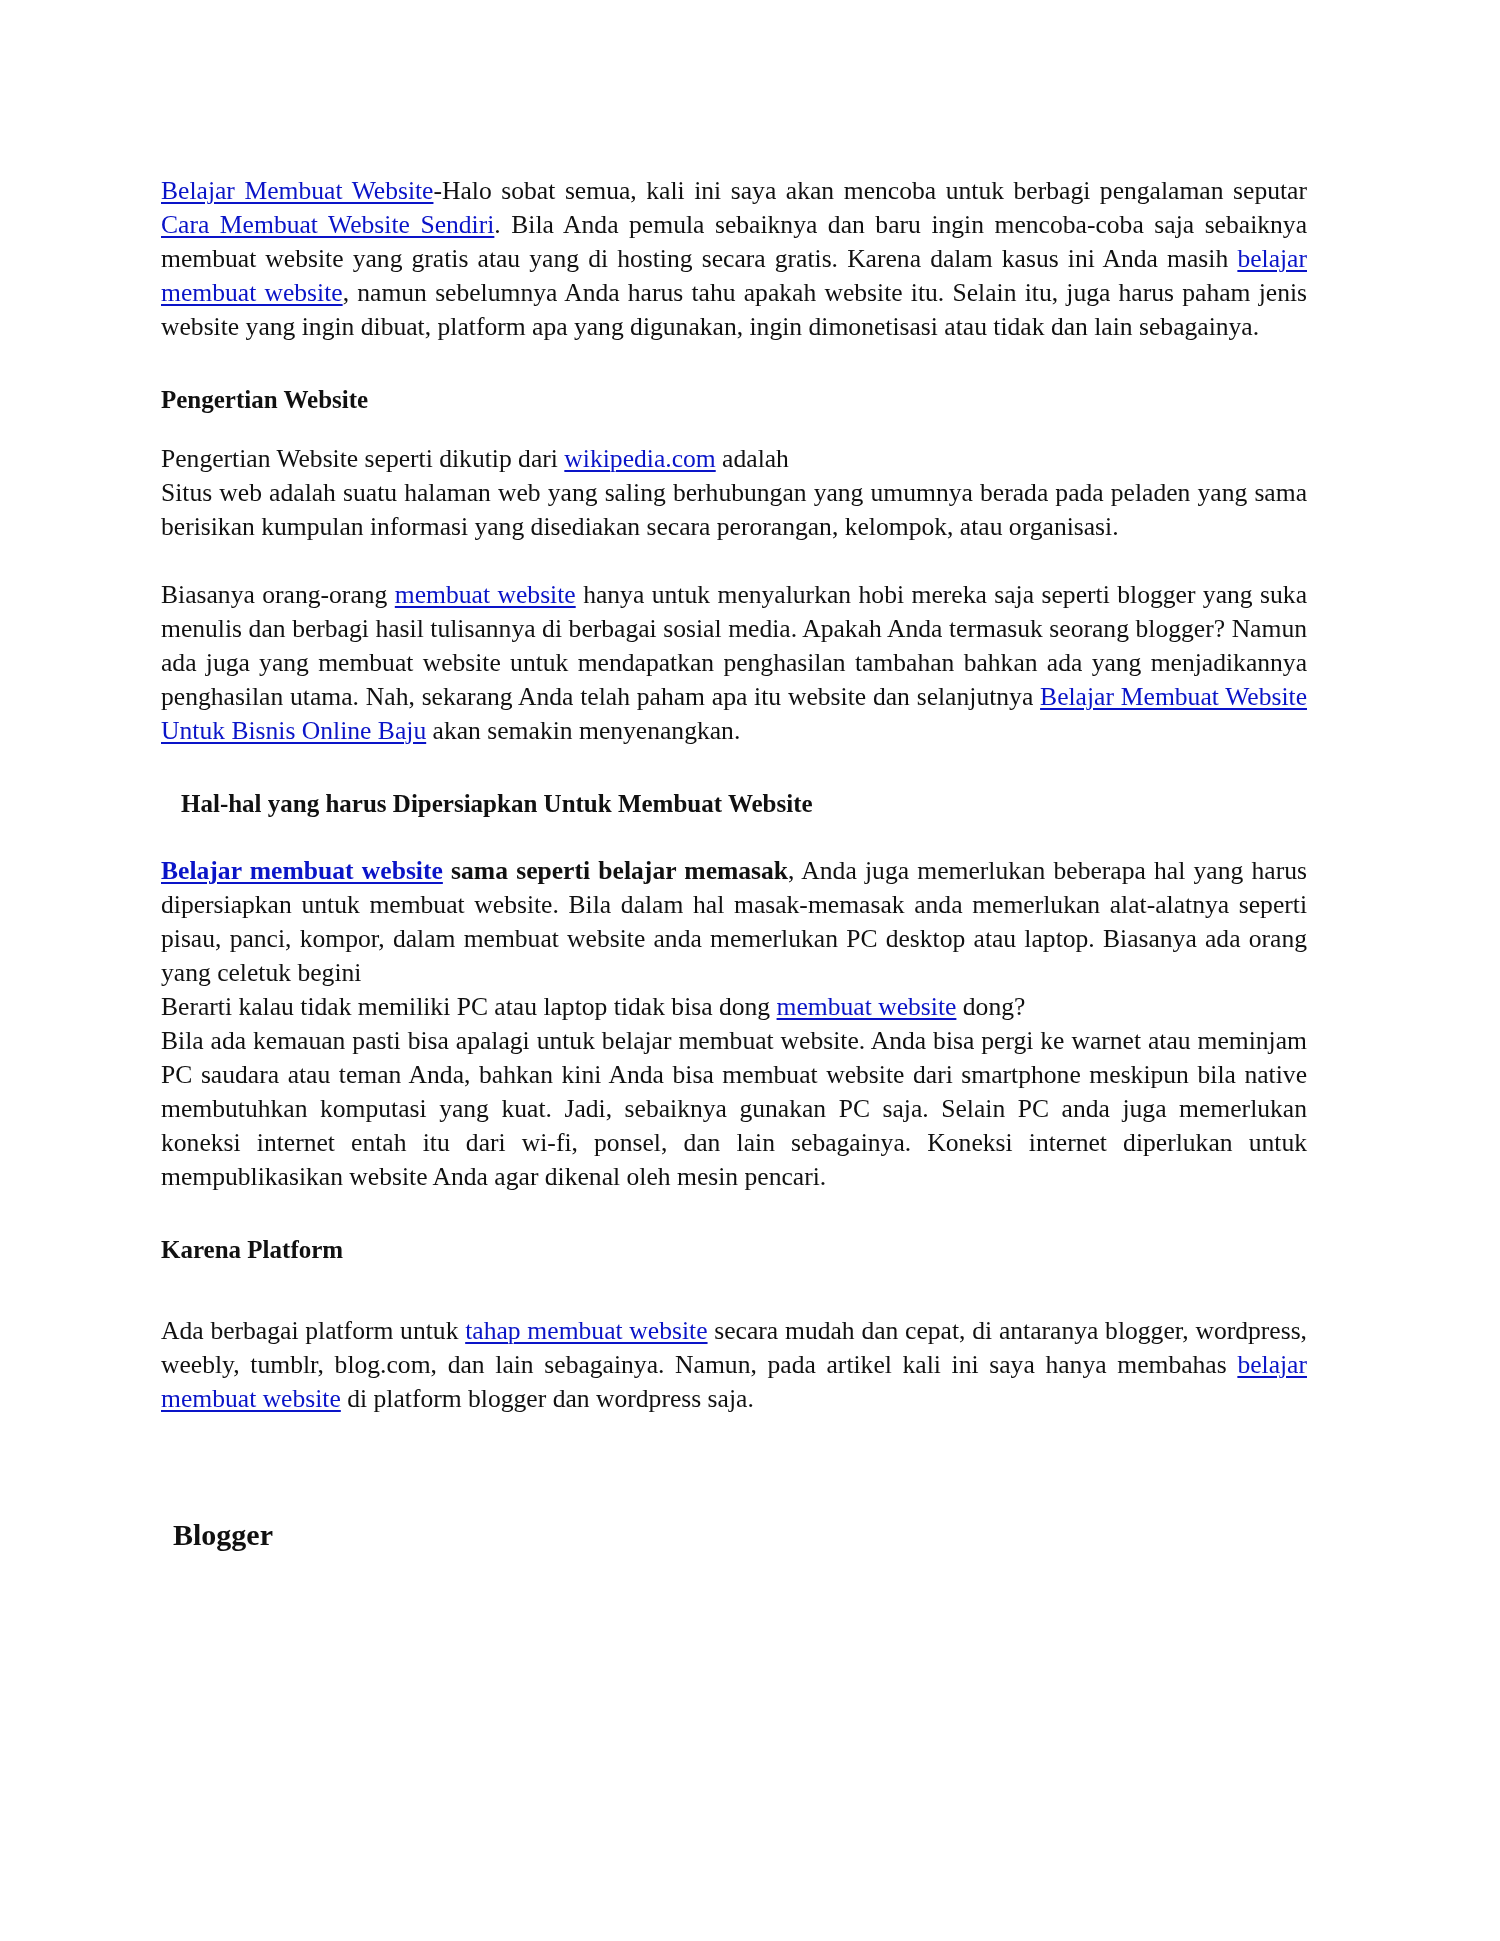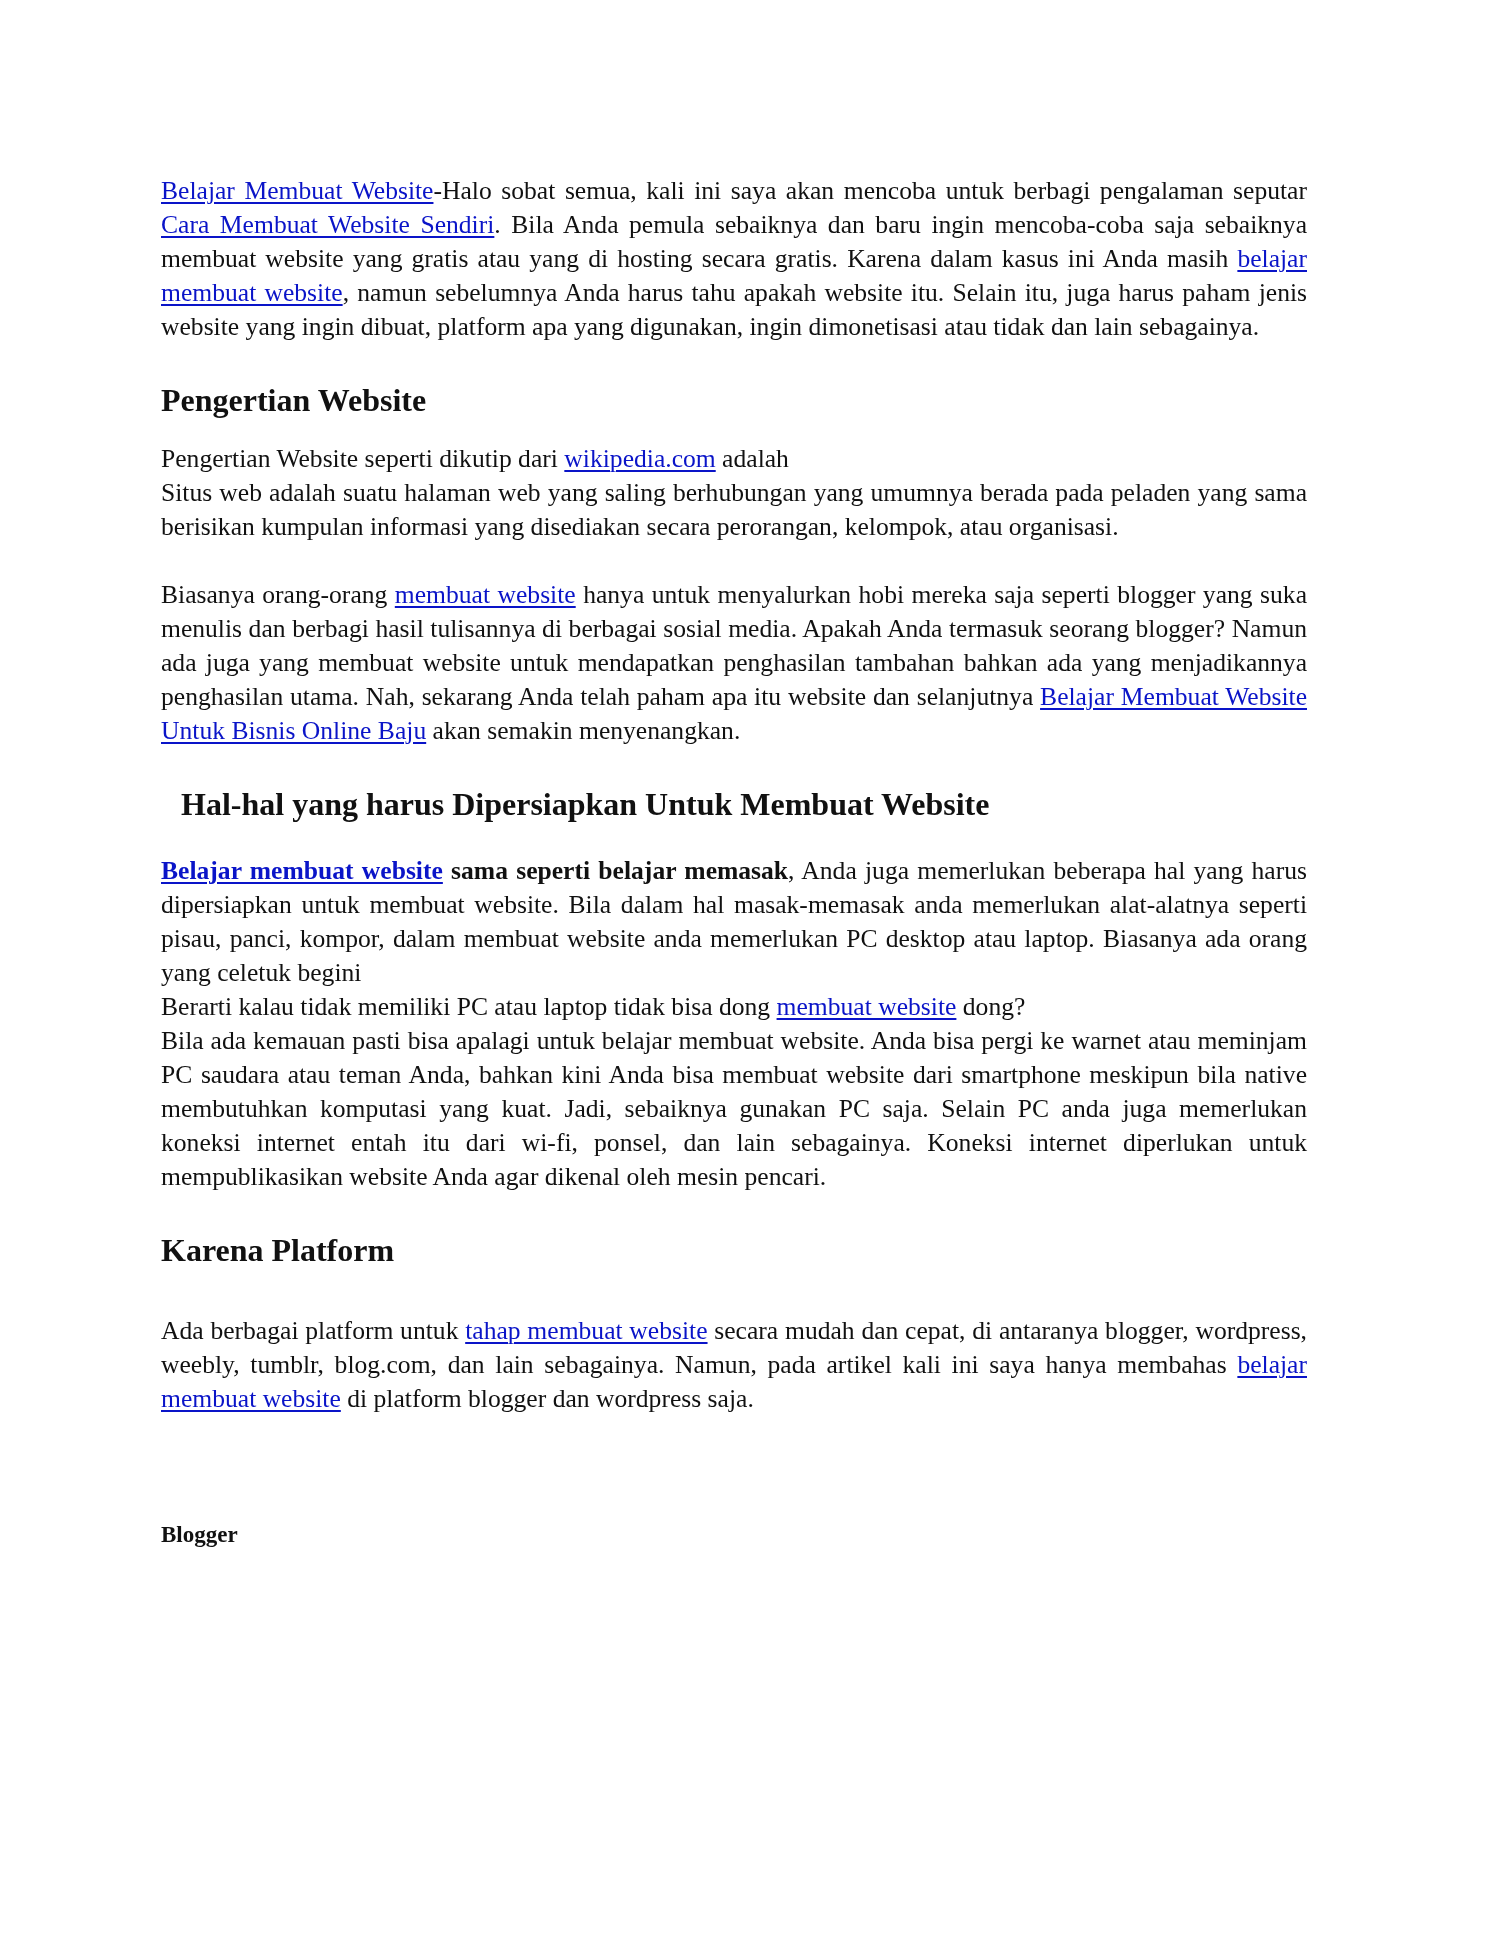--- a/index.html
+++ b/index.html
@@ -5,22 +5,22 @@
     html, body { margin: 0; padding: 0; background: #ffffff; }
     body { width: 1500px; height: 1941px; position: relative; overflow: hidden; }
     .page {
       position: absolute; left: 161px; top: 174px; width: 1146px;
       font-family: Liberation Serif, serif; color: #111111;
       font-size: 25.6px; line-height: 34px;
     }
     p { margin: 0; text-align: justify; }
     .last { text-align-last: left; }
     a { color: #0a14c8; text-decoration: underline; text-decoration-thickness: 1.5px; text-underline-offset: 3px; }
-    h2 { margin: 0; font-size: 32px; font-weight: bold; line-height: 36px; }
-    h3 { margin: 0; font-size: 23px; font-weight: bold; line-height: 34px; }
+    h2 { margin: 0; font-size: 25px; font-weight: bold; line-height: 36px; }
+    h3 { margin: 12px; font-size: 30px; font-weight: bold; line-height: 34px; }
     .b { font-weight: bold; }
     #p1 { }
     #h-pengertian { margin-top: 38px; }
     #p2 { margin-top: 24px; }
     #p3 { margin-top: 34px; }
     #h-hal { margin-top: 38px; margin-left: 20px; }
     #p4 { margin-top: 32px; }
     #h-memilih { margin-top: 38px; }
     #p5 { margin-top: 46px; }
     #h-blogger { margin-top: 102px; }

